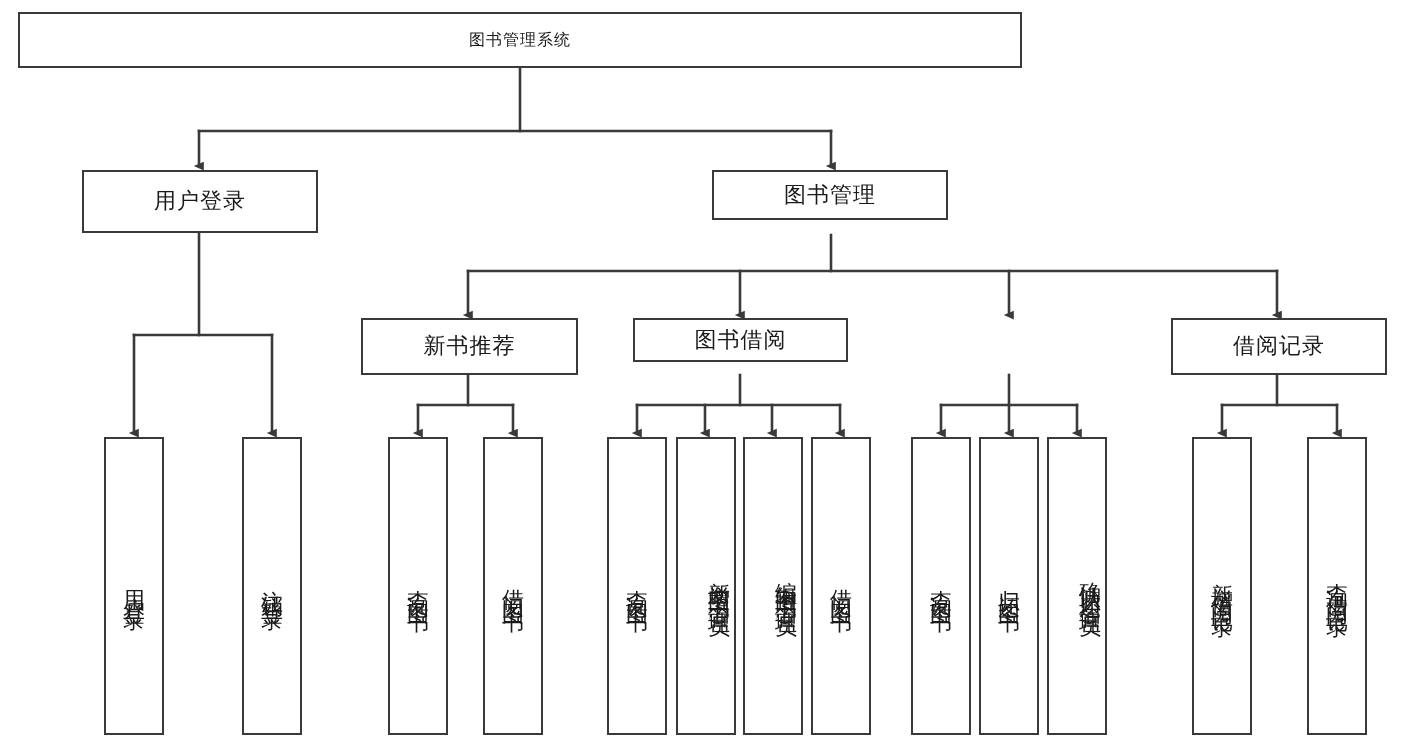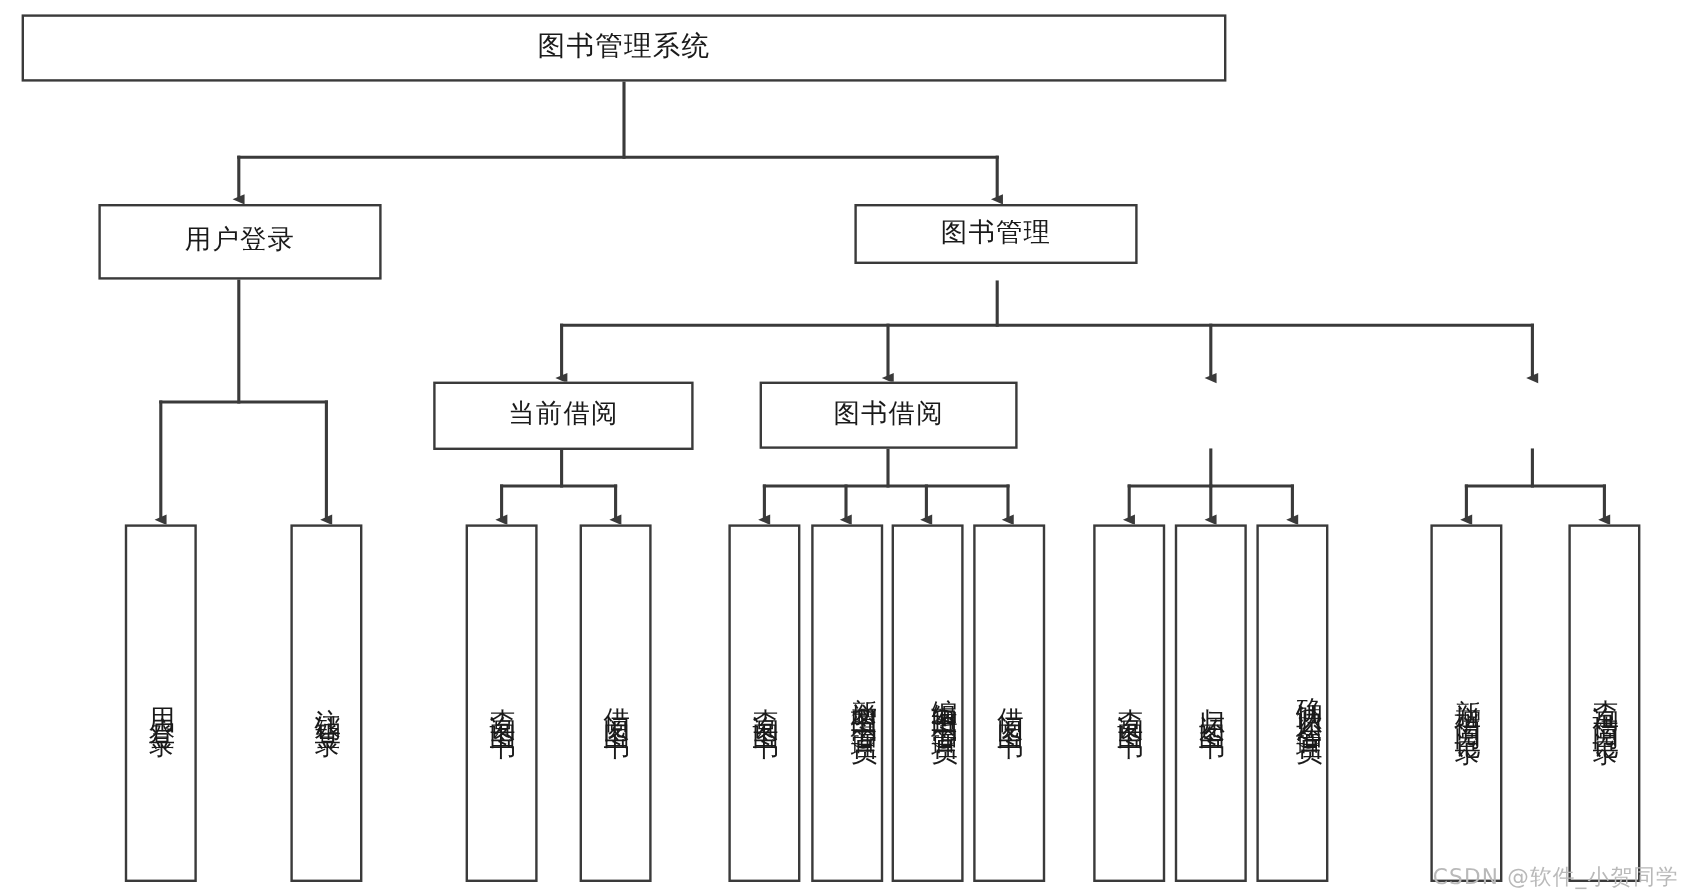--- a/index.html
+++ b/index.html
@@ -34,21 +34,21 @@
     justify-content: center;
     color: #1a1a1a;
   }
   .node.horiz {
     font-size: 22px;
     letter-spacing: 1px;
     line-height: 1.2;
     text-align: center;
   }
   .node.root {
-    font-size: 23px;
+    font-size: 16px;
   }
   .node.vert {
     writing-mode: vertical-rl;
     text-orientation: upright;
     font-size: 22px;
     letter-spacing: 7px;
     align-items: center;
     justify-content: center;
     padding: 4px 0;
   }
@@ -135,28 +135,31 @@
 
   <div class="node horiz" style="left:82px; top:170px; width:236px; height:63px;">
     <span class="lbl">用户登录</span>
   </div>
 
   <div class="node horiz" style="left:712px; top:170px; width:236px; height:50px;">
     <span class="lbl">图书管理</span>
   </div>
 
   <div class="node horiz" style="left:361px; top:318px; width:217px; height:57px;">
-    <span class="lbl">当前借阅</span>
-  </div>
-
-  <div class="node horiz" style="left:633px; top:318px; width:215px; height:56px;align-items:center;">
+    <span class="lbl">新书推荐</span>
+  </div>
+
+  <div class="node horiz" style="left:633px; top:318px; width:215px; height:44px;align-items:center;">
     <span class="lbl">图书借阅</span>
   </div>
 
 
+  <div class="node horiz" style="left:1171px; top:318px; width:216px; height:57px;">
+    <span class="lbl">借阅记录</span>
+  </div>
 
   <div class="node vert" style="left:104px; top:437px; width:60px; height:298px;">
     <span class="lbl">用户登录</span>
   </div>
 
   <div class="node vert" style="left:242px; top:437px; width:60px; height:298px;">
     <span class="lbl">注销登录</span>
   </div>
 
   <div class="node vert" style="left:388px; top:437px; width:60px; height:298px;">
@@ -196,15 +199,14 @@
   </div>
 
   <div class="node vert" style="left:1192px; top:437px; width:60px; height:298px;">
     <span class="lbl">新增借阅记录</span>
   </div>
 
   <div class="node vert" style="left:1307px; top:437px; width:60px; height:298px;">
     <span class="lbl">查询借阅记录</span>
   </div>
 
-  <div class="watermark">CSDN @软件_小贺同学</div>
 
 </div>
 
 </body></html>

